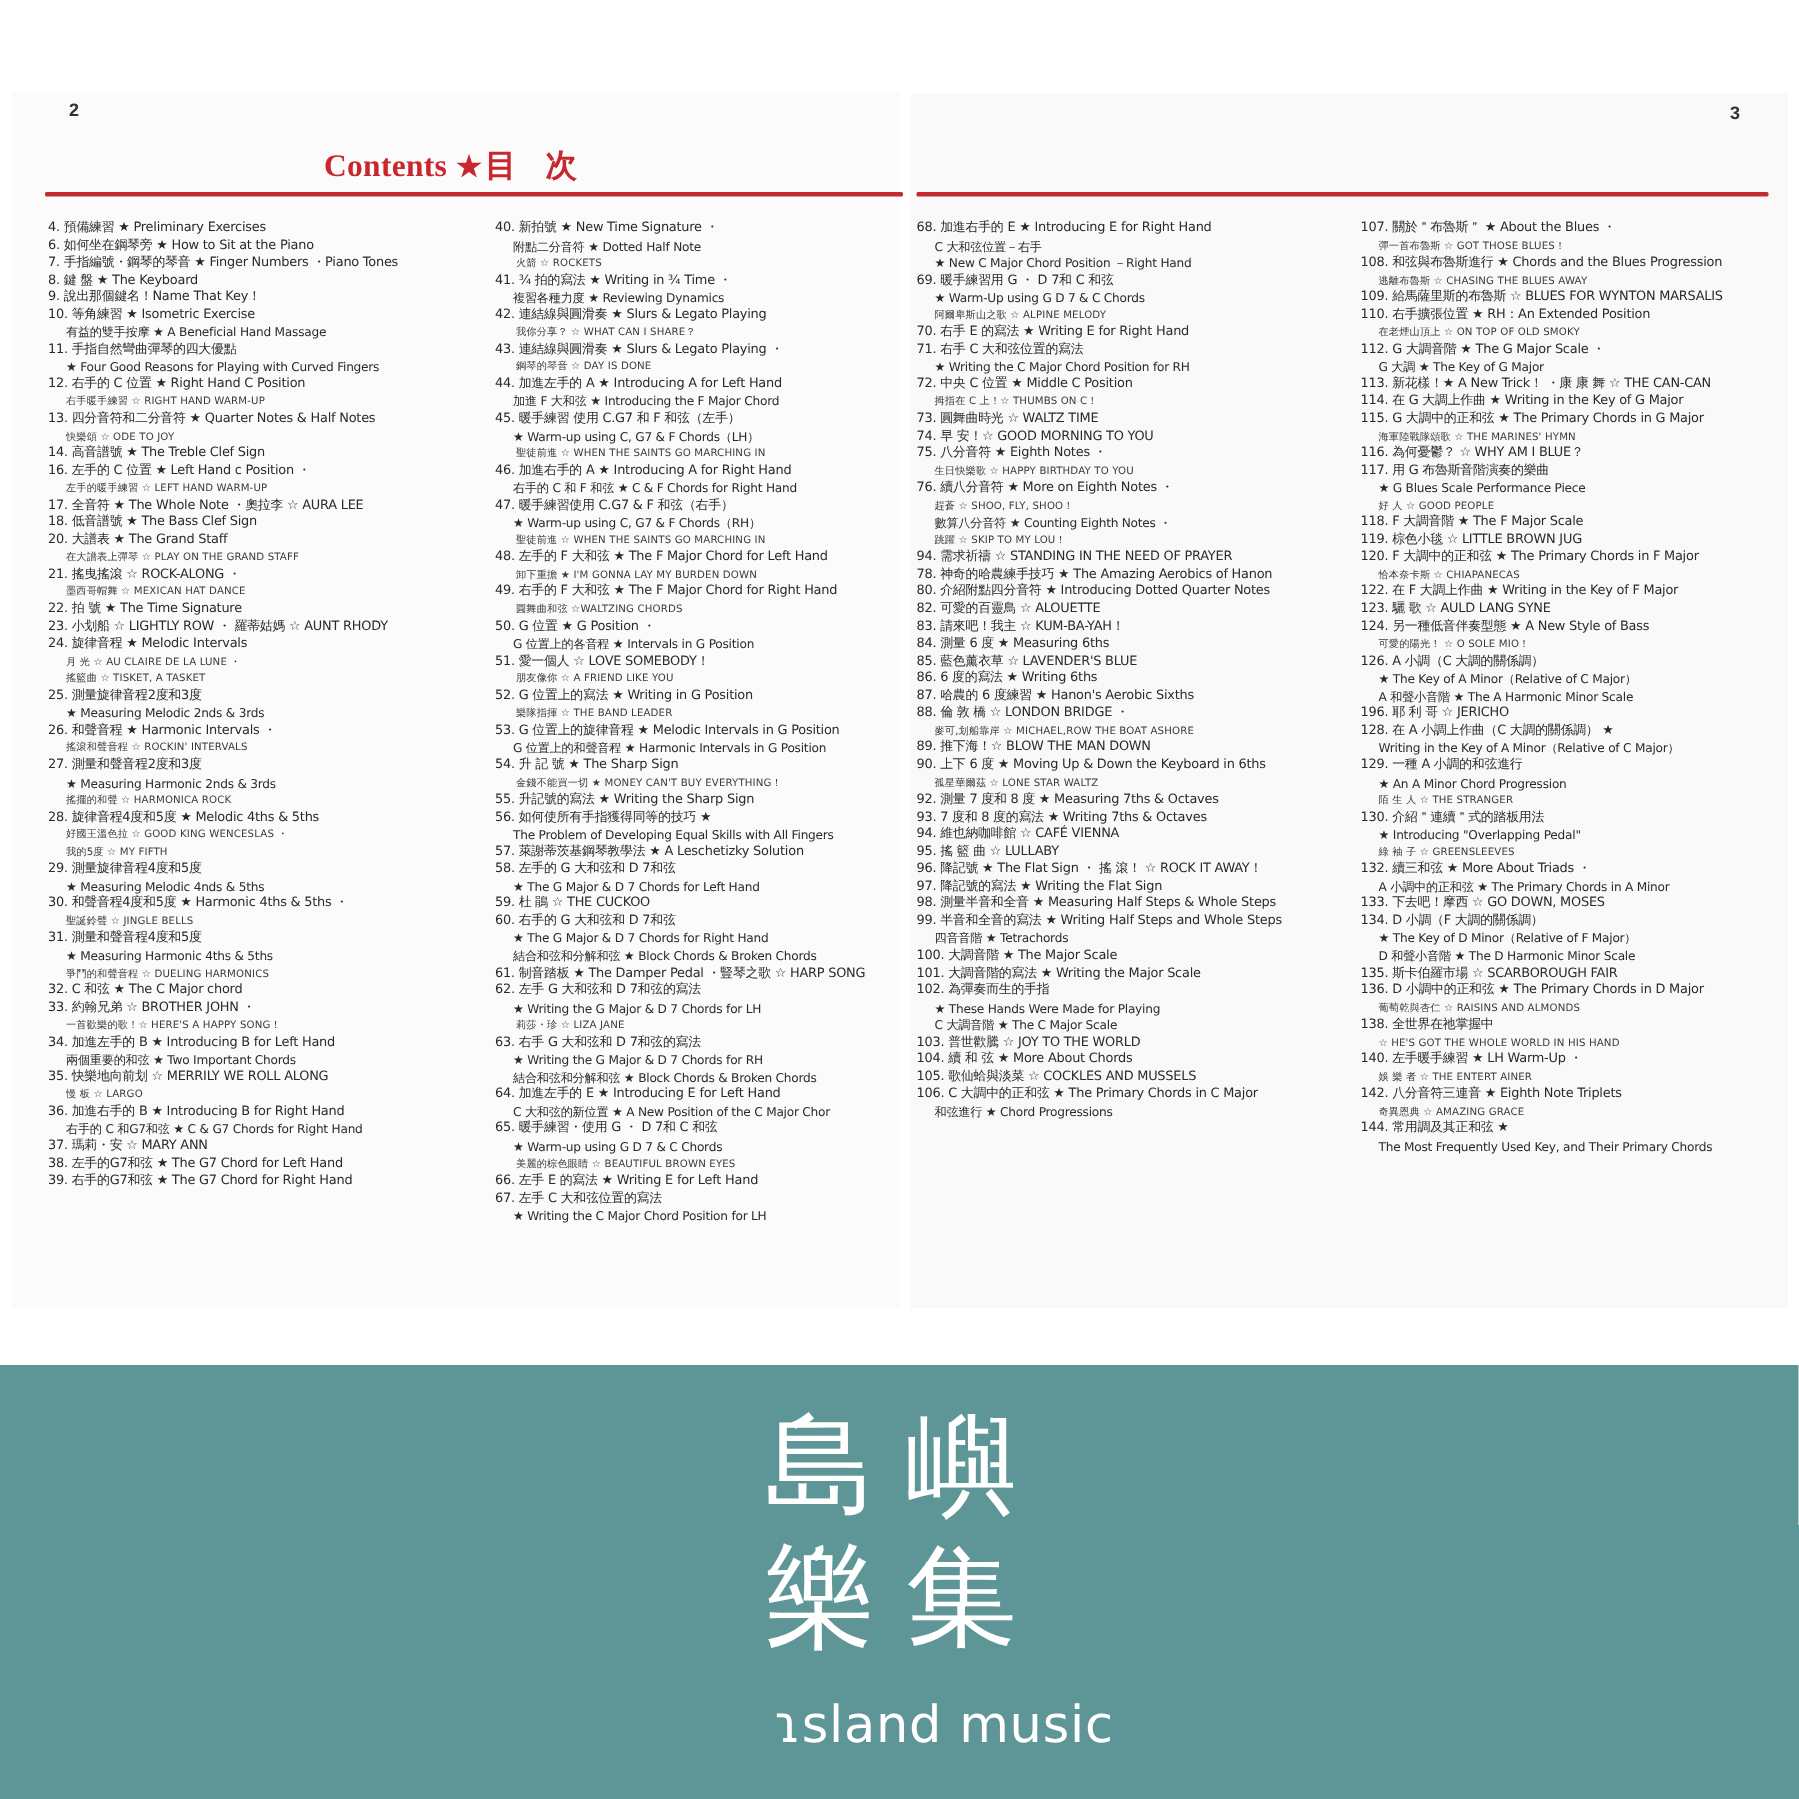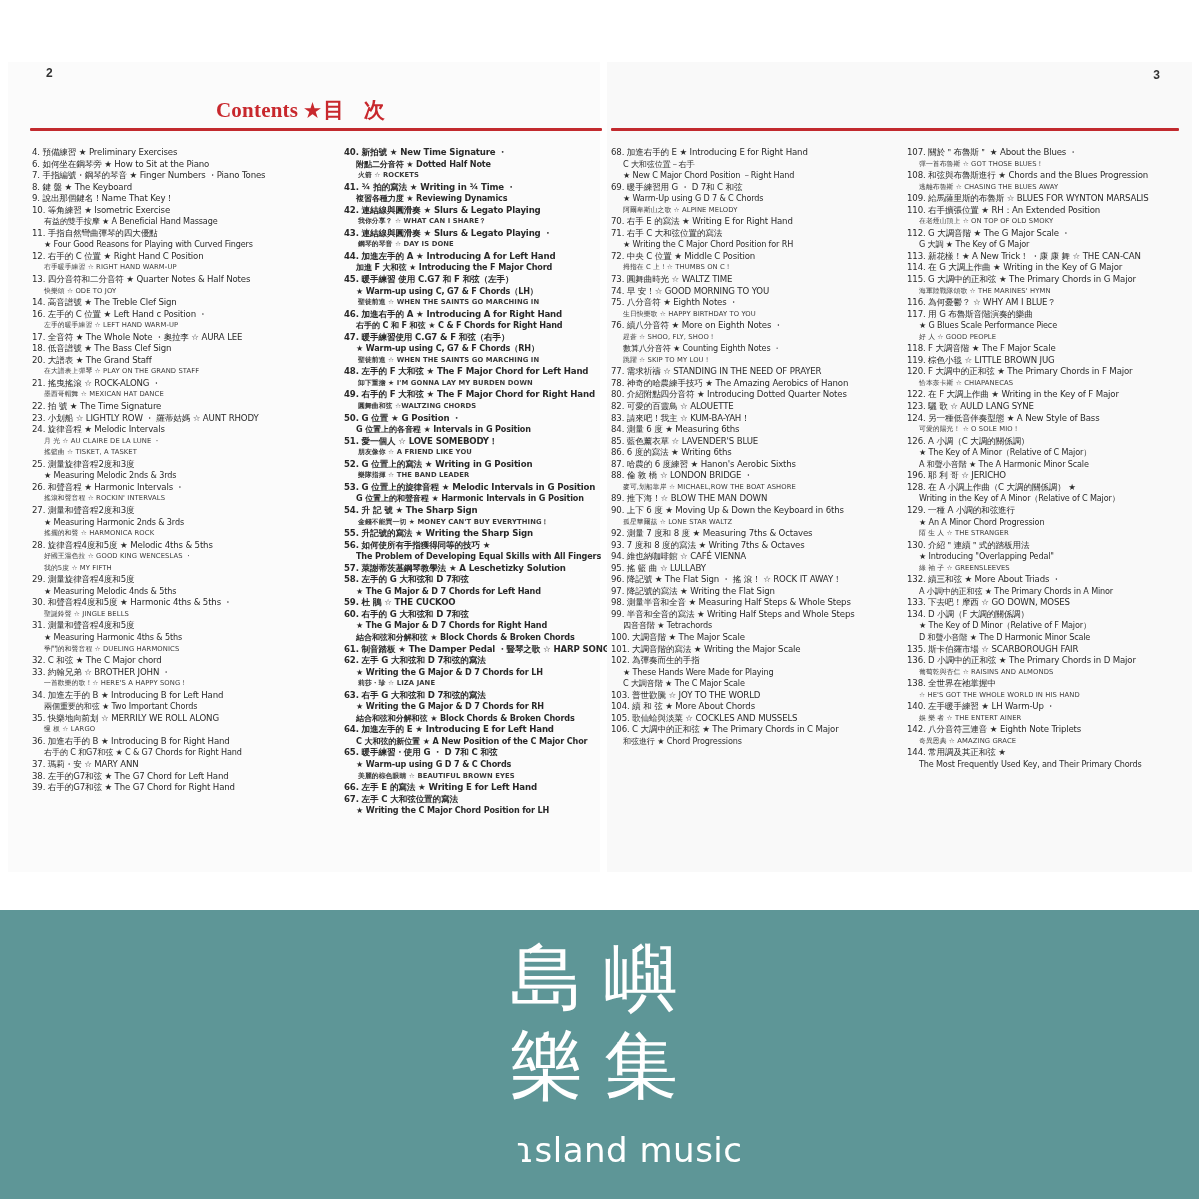--- a/index.html
+++ b/index.html
@@ -35,21 +35,21 @@
     position:absolute; top:85px; width:290px;
     font-size:8.1px; line-height:11.55px; letter-spacing:-0.15px;
     white-space:nowrap;
   }
   .col .ln { display:block; height:11.55px; overflow:visible; }
   .col .ln.ind { padding-left:12px; }
   .col .ln.ind2 { padding-left:14px; }
   .col .ln.song { font-size:6.8px; color:#3a3a3a; letter-spacing:0.1px; }
   .col .ln.head { font-size:8.6px; }
   .c1 { left:24px; }
-  .c2 { left:336px;font-weight:bold; }
+  .c2 { left:322px; }
   .c3 { left:4px; }
   .c4 { left:300px; }
 
   .brand {
     position:absolute; left:0; top:910px; width:1199px; height:289px;
     background:#5e9697;
   }
   .logo {
     position:absolute; left:510px; top:18px; width:190px; height:240px; color:#ffffff;
   }
@@ -211,21 +211,21 @@
         <span class="ln head">72. 中央 C 位置 ★ Middle C Position</span>
         <span class="ln ind song">拇指在 C 上！☆ THUMBS ON C！</span>
         <span class="ln head">73. 圓舞曲時光 ☆ WALTZ TIME</span>
         <span class="ln head">74. 早 安！☆ GOOD MORNING TO YOU</span>
         <span class="ln head">75. 八分音符 ★ Eighth Notes ・</span>
         <span class="ln ind song">生日快樂歌 ☆ HAPPY BIRTHDAY TO YOU</span>
         <span class="ln head">76. 續八分音符 ★ More on Eighth Notes ・</span>
         <span class="ln ind song">趕蒼 ☆ SHOO, FLY, SHOO！</span>
         <span class="ln ind">數算八分音符 ★ Counting Eighth Notes ・</span>
         <span class="ln ind song">跳躍 ☆ SKIP TO MY LOU！</span>
-        <span class="ln head">77. 需求祈禱 ☆ STANDING IN THE NEED OF PRAYER</span>
+        <span class="ln head">94. 需求祈禱 ☆ STANDING IN THE NEED OF PRAYER</span>
         <span class="ln head">78. 神奇的哈農練手技巧 ★ The Amazing Aerobics of Hanon</span>
         <span class="ln head">80. 介紹附點四分音符 ★ Introducing Dotted Quarter Notes</span>
         <span class="ln head">82. 可愛的百靈鳥 ☆ ALOUETTE</span>
         <span class="ln head">83. 請來吧！我主 ☆ KUM-BA-YAH！</span>
         <span class="ln head">84. 測量 6 度 ★ Measuring 6ths</span>
         <span class="ln head">85. 藍色薰衣草 ☆ LAVENDER'S BLUE</span>
         <span class="ln head">86. 6 度的寫法 ★ Writing 6ths</span>
         <span class="ln head">87. 哈農的 6 度練習 ★ Hanon's Aerobic Sixths</span>
         <span class="ln head">88. 倫 敦 橋 ☆ LONDON BRIDGE ・</span>
         <span class="ln ind song">麥可,划船靠岸 ☆ MICHAEL,ROW THE BOAT ASHORE</span>

